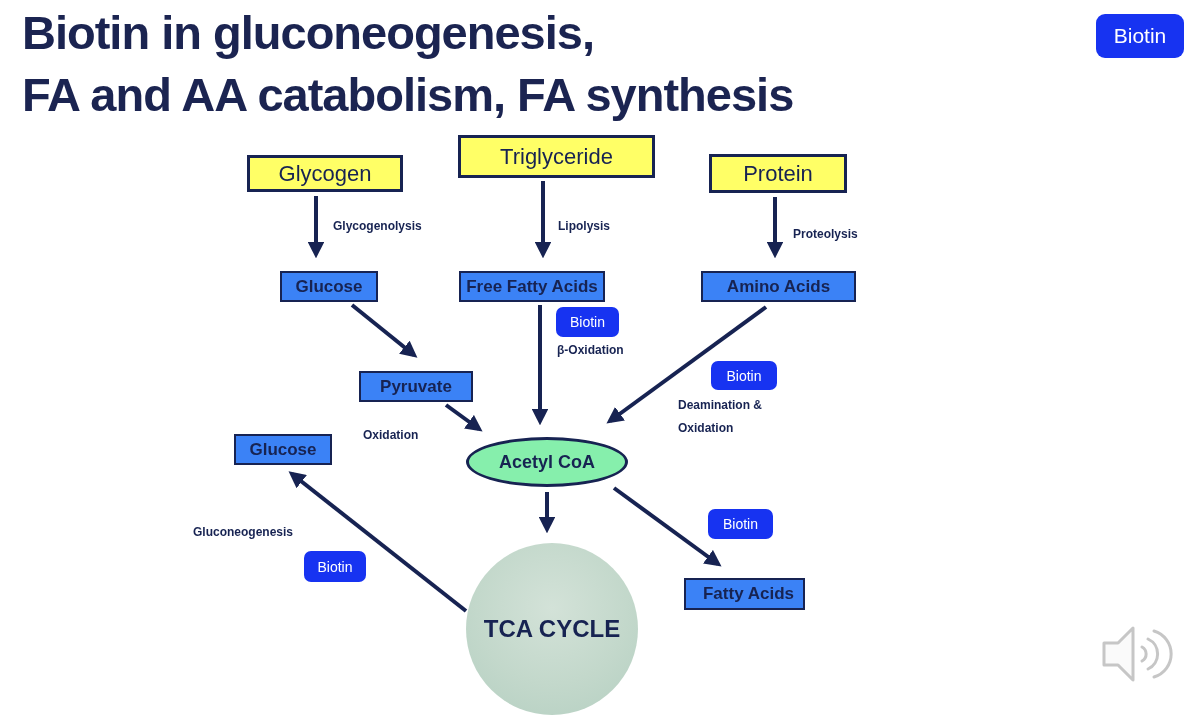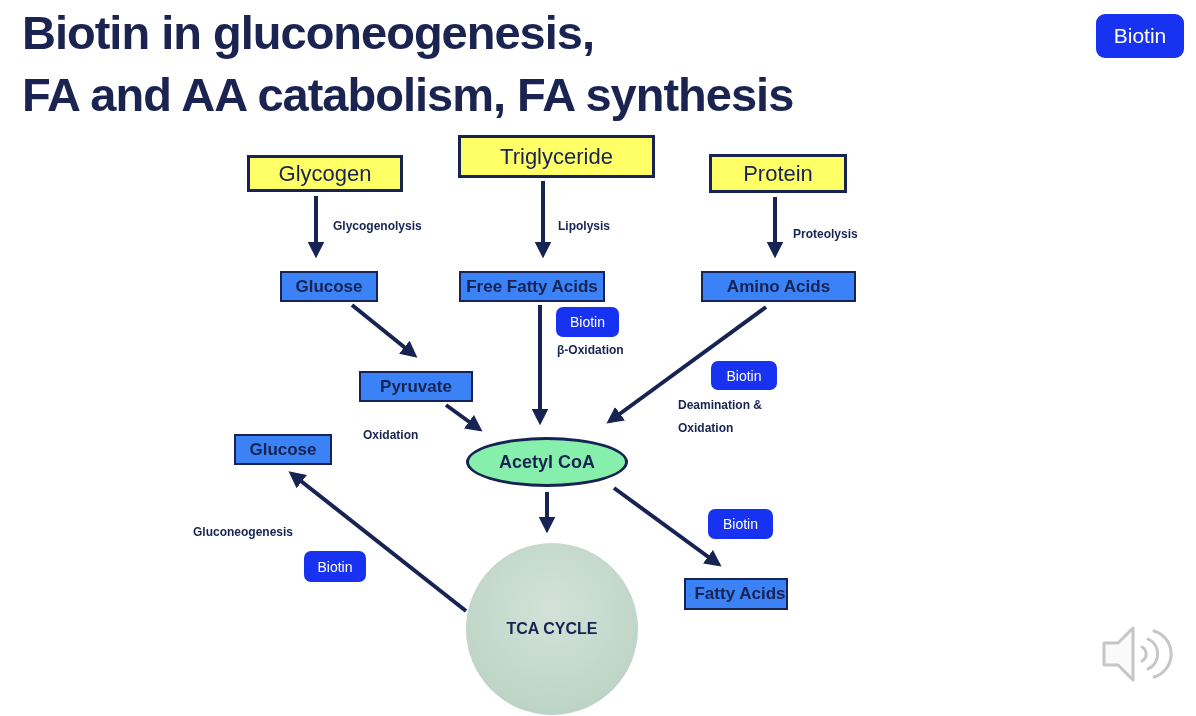--- a/index.html
+++ b/index.html
@@ -28,21 +28,21 @@
   
   .wbox{
     position:absolute;background:#3b82f6;border:2px solid #172352;color:#172352;font-weight:bold;
     font-size:17px;display:flex;align-items:center;justify-content:center;box-sizing:border-box;white-space:nowrap;
   }
   #glucose1{left:280px;top:271px;width:98px;height:31px;}
   #ffa{left:459px;top:271px;width:146px;height:31px;}
   #amino{left:701px;top:271px;width:155px;height:31px;}
   #pyruvate{left:359px;top:371px;width:114px;height:31px;}
   #glucose2{left:234px;top:434px;width:98px;height:31px;}
-  #fatty{left:684px;top:578px;width:104px;height:32px;padding-left:8px;}
+  #fatty{left:684px;top:578px;width:121px;height:32px;padding-left:8px;}
   
   .plabel{position:absolute;font-weight:bold;font-size:12px;color:#172352;white-space:nowrap;}
   #lbl-glycogenolysis{left:333px;top:219px;}
   #lbl-lipolysis{left:558px;top:219px;text-align:right;}
   #lbl-proteolysis{left:793px;top:227px;}
   #lbl-beta{left:557px;top:343px;}
   #lbl-deam{left:678px;top:394px;width:136px;text-align:left;white-space:normal;line-height:23px;}
   #lbl-oxidation{left:363px;top:428px;}
   #lbl-gluconeo{left:193px;top:525px;}
   
@@ -57,21 +57,21 @@
   
   .ellipse{
     position:absolute;left:466px;top:437px;width:162px;height:50px;background:#86efac;
     border:3px solid #172352;border-radius:50%;display:flex;align-items:center;justify-content:center;
     font-weight:bold;font-size:18px;color:#172352;box-sizing:border-box;
   }
   
   .tca{
     position:absolute;left:466px;top:543px;width:172px;height:172px;border-radius:50%;
     background:radial-gradient(circle at 50% 38%, #d3e2d8 0%, #c3d8cb 55%, #b4cfc1 100%);
-    display:flex;align-items:center;justify-content:center;font-weight:bold;font-size:16px;color:#172352;
+    display:flex;align-items:center;justify-content:center;font-weight:bold;font-size:24px;color:#172352;
   }
   .arrows{position:absolute;left:0;top:0;pointer-events:none;}
   .audio{position:absolute;left:1097px;top:620px;}
 </style>
 </head>
 <body>
 
 <div class="slide">
 
   <div class="title">

